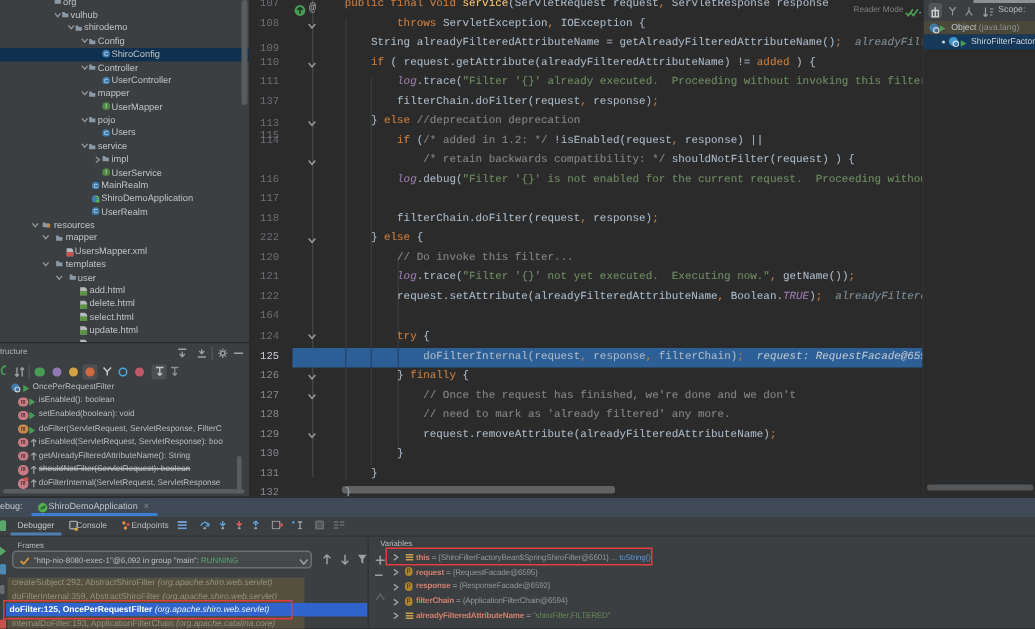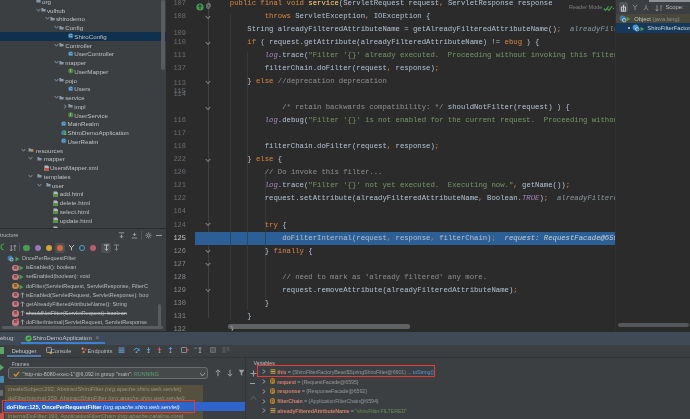--- a/index.html
+++ b/index.html
@@ -237,28 +237,29 @@
     <div class="abs" style="left:63.9px;top:232.2px;width:1px;height:13.1px;background:rgba(20,30,45,0.35)"></div>
     <div class="abs" style="left:81.4px;top:232.2px;width:1px;height:13.1px;background:rgba(20,30,45,0.35)"></div>
     <div class="abs" style="left:98.8px;top:232.2px;width:1px;height:13.1px;background:rgba(20,30,45,0.35)"></div>
     <div class="lnum" style="top:-3.00px;color:#6a6e74">107</div>
     <div class="cline" style="top:-3.00px">    <span class="k">public final void </span><span class="d">service</span>(ServletRequest request<span class="o">,</span> ServletResponse response</div>
     <div class="lnum" style="top:10.03px;color:#6a6e74">108</div>
     <div class="cline" style="top:10.03px">            <span class="k">throws</span> ServletException<span class="o">,</span> IOException {</div>
     <div class="lnum" style="top:27px;color:#6a6e74">109</div>
     <div class="cline" style="top:23.06px">        String alreadyFilteredAttributeName = getAlreadyFilteredAttributeName()<span class="o">;</span><span class="hnt">  alreadyFilteredAttributeName:</span></div>
     <div class="lnum" style="top:36.09px;color:#6a6e74">110</div>
-    <div class="cline" style="top:36.09px">        <span class="k">if</span> ( request.getAttribute(alreadyFilteredAttributeName) != <span class="k">ebug</span> ) {</div>
+    <div class="cline" style="top:36.09px">        <span class="k">if</span> ( request.getAttribute(alreadyFilteredAttributeName) != <span class="k">added</span> ) {</div>
     <div class="lnum" style="top:49.12px;color:#6a6e74">111</div>
     <div class="cline" style="top:49.12px">            <span class="f">log</span>.trace(<span class="s">"Filter '{}' already executed.  Proceeding without invoking this filter."</span></div>
     <div class="lnum" style="top:62.15px;color:#6a6e74">137</div>
     <div class="cline" style="top:62.15px">            filterChain.doFilter(request<span class="o">,</span> response)<span class="o">;</span></div>
     <div class="lnum" style="top:77px;color:#6a6e74">113</div>
     <div class="cline" style="top:75.18px">        } <span class="k">else</span> <span class="c">//deprecation deprecation</span></div>
     <div class="lnum" style="top:88.21px;color:#6a6e74">114</div>
+    <div class="cline" style="top:88.21px">            <span class="k">if</span> (<span class="c">/* added in 1.2: */</span> !isEnabled(request<span class="o">,</span> response) ||</div>
     <div class="lnum" style="top:85px;color:#6a6e74">115</div>
     <div class="cline" style="top:101.24px">                <span class="c">/* retain backwards compatibility: */</span> shouldNotFilter(request) ) {</div>
     <div class="lnum" style="top:114.27px;color:#6a6e74">116</div>
     <div class="cline" style="top:114.27px">            <span class="f">log</span>.debug(<span class="s">"Filter '{}' is not enabled for the current request.  Proceeding without</span></div>
     <div class="lnum" style="top:127.30px;color:#6a6e74">117</div>
     <div class="lnum" style="top:140.33px;color:#6a6e74">118</div>
     <div class="cline" style="top:140.33px">            filterChain.doFilter(request<span class="o">,</span> response)<span class="o">;</span></div>
     <div class="lnum" style="top:153.36px;color:#6a6e74">222</div>
     <div class="cline" style="top:153.36px">        } <span class="k">else</span> {</div>
     <div class="lnum" style="top:166.39px;color:#6a6e74">120</div>
@@ -268,20 +269,21 @@
     <div class="lnum" style="top:192.45px;color:#6a6e74">122</div>
     <div class="cline" style="top:192.45px">            request.setAttribute(alreadyFilteredAttributeName<span class="o">,</span> Boolean.<span class="f">TRUE</span>)<span class="o">;</span><span class="hnt">  alreadyFilteredAttributeName:</span></div>
     <div class="lnum" style="top:205.48px;color:#6a6e74">164</div>
     <div class="lnum" style="top:218.51px;color:#6a6e74">124</div>
     <div class="cline" style="top:218.51px">            <span class="k">try</span> {</div>
     <div class="lnum" style="top:231.54px;color:#ccd0d6">125</div>
     <div class="cline" style="top:231.54px">                doFilterInternal(request<span class="o">,</span> response<span class="o">,</span> filterChain)<span class="o">;</span><span class="hnt" style="color:#b9c4cc">  request: RequestFacade@6595</span></div>
     <div class="lnum" style="top:244.57px;color:#83878d">126</div>
     <div class="cline" style="top:244.57px">            } <span class="k">finally</span> {</div>
     <div class="lnum" style="top:257.60px;color:#83878d">127</div>
+    <div class="cline" style="top:257.60px">                <span class="c">// Once the request has finished, we're done and we don't</span></div>
     <div class="lnum" style="top:270.63px;color:#83878d">128</div>
     <div class="cline" style="top:270.63px">                <span class="c">// need to mark as 'already filtered' any more.</span></div>
     <div class="lnum" style="top:283.66px;color:#83878d">129</div>
     <div class="cline" style="top:283.66px">                request.removeAttribute(alreadyFilteredAttributeName)<span class="o">;</span></div>
     <div class="lnum" style="top:296.69px;color:#83878d">130</div>
     <div class="cline" style="top:296.69px">            }</div>
     <div class="lnum" style="top:309.72px;color:#83878d">131</div>
     <div class="cline" style="top:309.72px">        }</div>
     <div class="lnum" style="top:322.75px;color:#83878d">132</div>
     <div class="cline" style="top:322.75px">    }</div>

